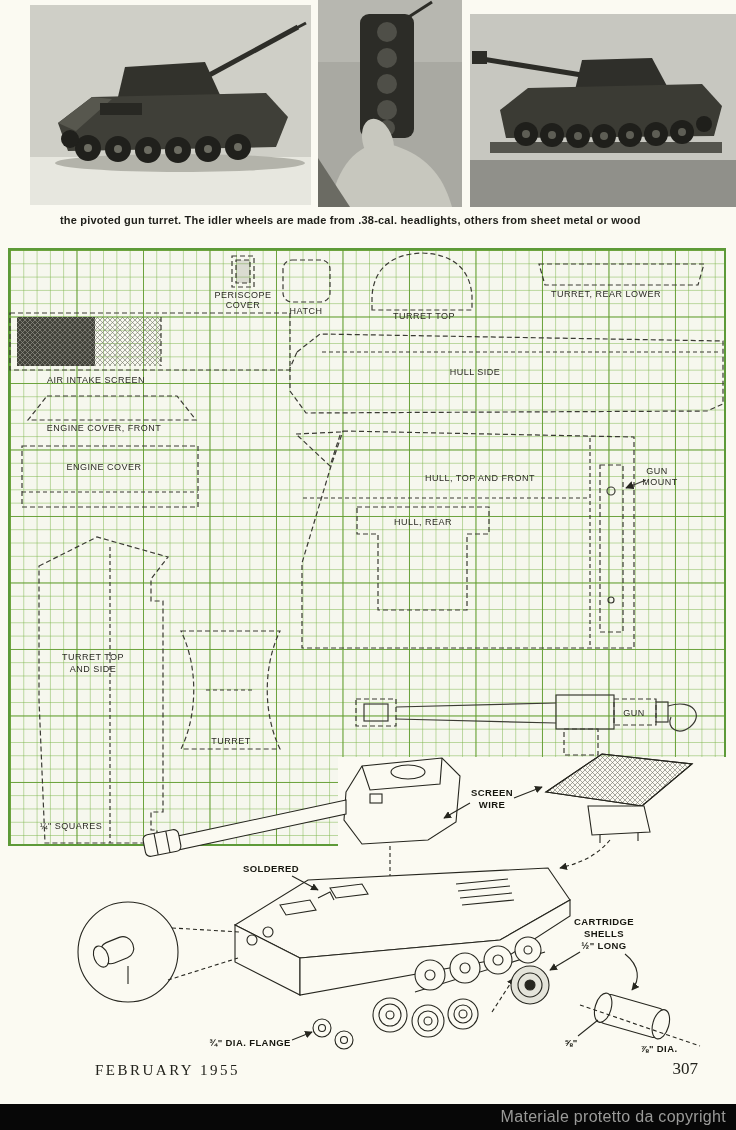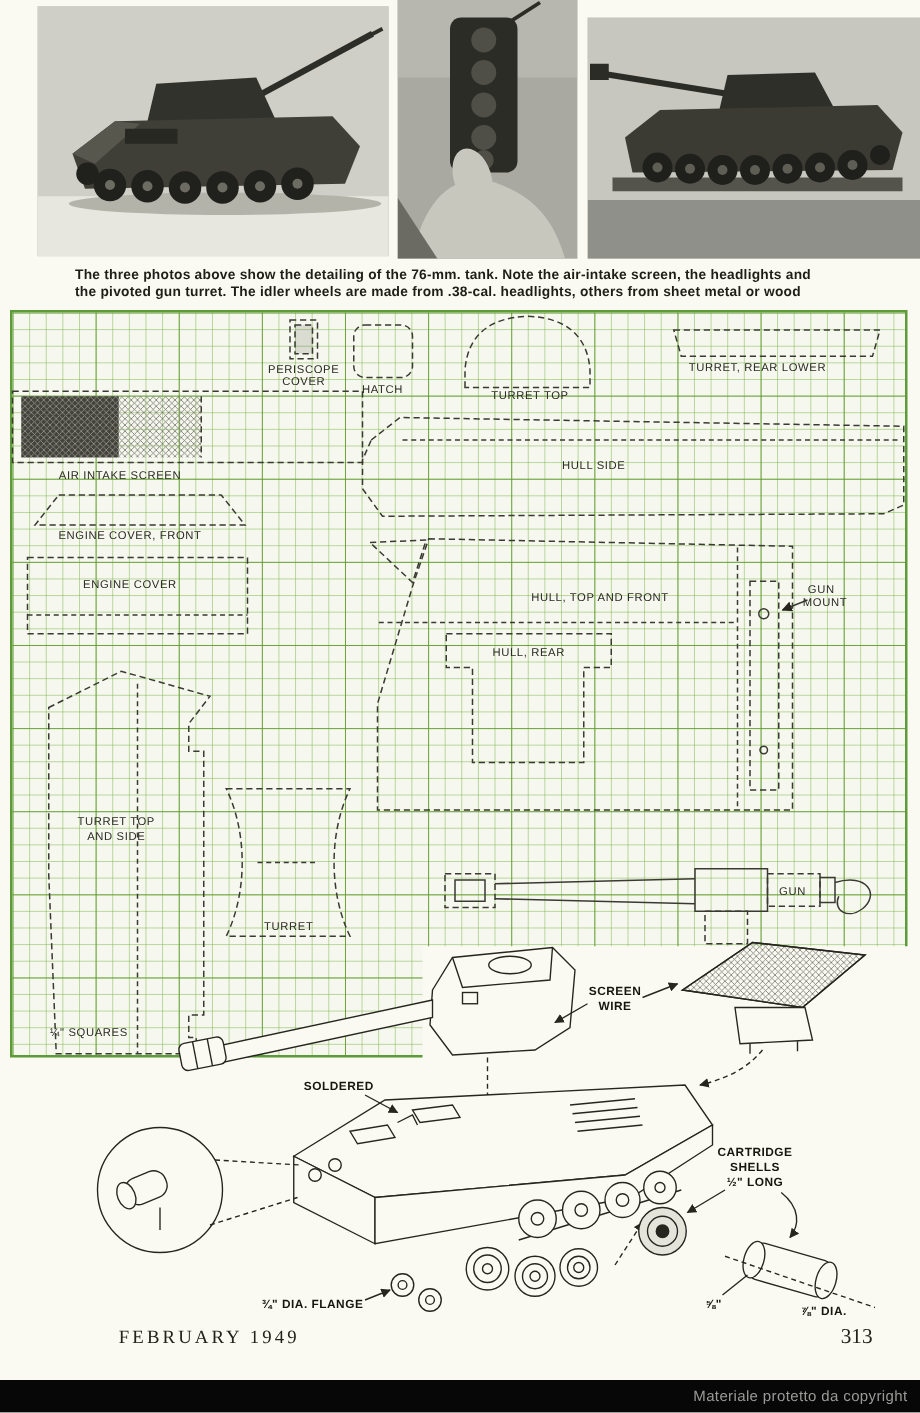--- a/index.html
+++ b/index.html
@@ -40,21 +40,21 @@
   .footer-left{
     position:absolute;left:95px;top:1062px;
     font-family:"Liberation Serif",serif;font-size:15px;letter-spacing:2.5px;color:#22221c;
   }
   .footer-right{
     position:absolute;right:38px;top:1059px;
     font-family:"Liberation Serif",serif;font-size:17px;color:#22221c;
   }
   .copyright-bar{
     position:absolute;left:0;bottom:0;width:736px;height:26px;background:#070707;
-    color:#9a9a98;font-size:12px;line-height:26px;text-align:right;
+    color:#9a9a98;font-size:16px;line-height:26px;text-align:right;
     padding-right:10px;box-sizing:border-box;letter-spacing:.3px;
   }
 </style>
 </head>
 <body>
 
 <div class="page">
 
   <div class="photo photo1">
     <svg viewBox="0 0 281 200">
@@ -131,21 +131,20 @@
           <circle cx="108" cy="122" r="4"></circle>
         <circle cx="134" cy="122" r="4"></circle>
           <circle cx="160" cy="121" r="4"></circle>
           <circle cx="186" cy="120" r="4"></circle>
         <circle cx="212" cy="118" r="4"></circle>
       </g>
     </svg>
   </div>
 
   <div class="caption">
-    <div>The three photos above show the detailing of the 76-mm. tank. Note the air-intake screen, the headlights and</div>
     <div>the pivoted gun turret. The idler wheels are made from .38-cal. headlights, others from sheet metal or wood</div>
   </div>
 
   <div class="grid-area"></div>
 
   <svg class="overlay" viewBox="0 0 736 1130">
     <defs>
       <pattern id="meshDark" width="5" height="5" patternUnits="userSpaceOnUse">
         <rect width="5" height="5" fill="#43433b"></rect>
         <path d="M0,5 L5,0 M0,0 L5,5" stroke="#8f8f85" stroke-width="0.7"></path>
@@ -361,20 +360,20 @@
       <text class="alabel" x="271" y="872" text-anchor="middle">SOLDERED</text>
       <text class="alabel" x="604" y="925" text-anchor="middle">CARTRIDGE</text>
       <text class="alabel" x="604" y="937" text-anchor="middle">SHELLS</text>
       <text class="alabel" x="604" y="949" text-anchor="middle">½" LONG</text>
       <text class="alabel" x="250" y="1046" text-anchor="middle">¾" DIA. FLANGE</text>
       <text class="alabel" x="571" y="1046" text-anchor="middle">⅝"</text>
       <text class="alabel" x="659" y="1052" text-anchor="middle">⅞" DIA.</text>
     </g>
   </svg>
 
-  <div class="footer-left">FEBRUARY 1949</div>
-  <div class="footer-right">313</div>
+  <div class="footer-left">FEBRUARY 1955</div>
+  <div class="footer-right">307</div>
 
   <div class="copyright-bar">
     <span>Materiale protetto da copyright</span>
   </div>
 
 </div>
 
 </body></html>

